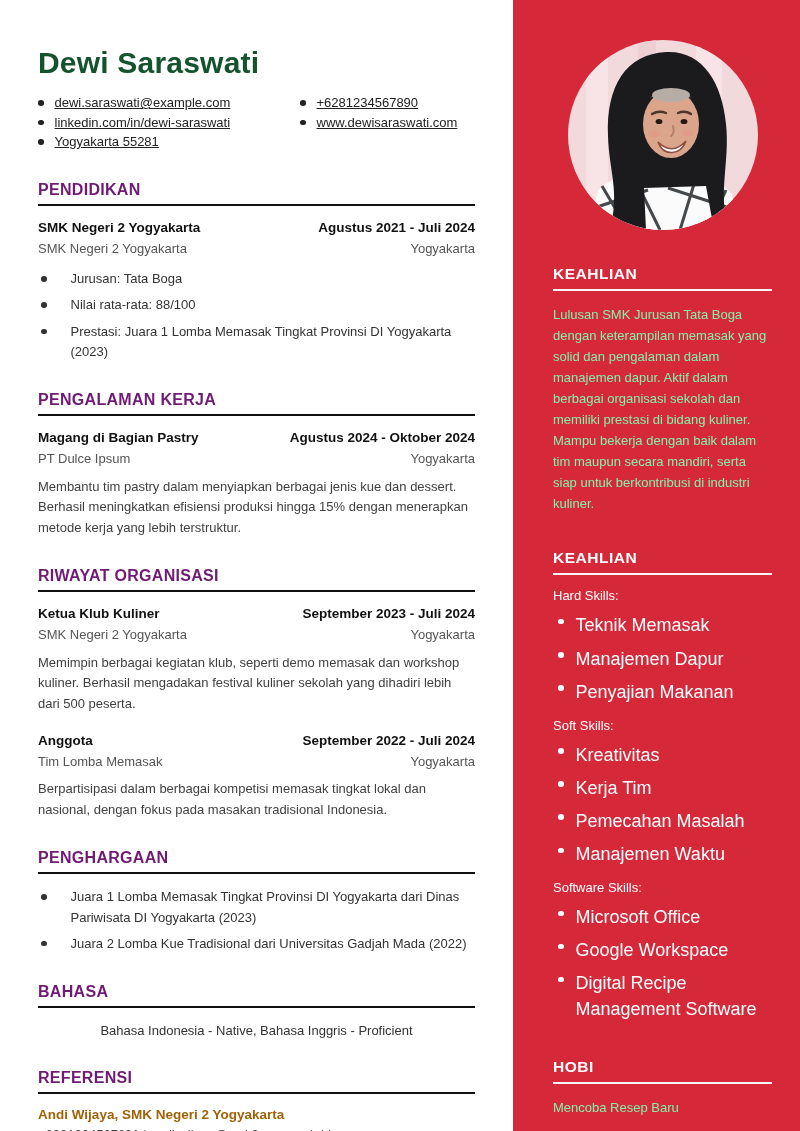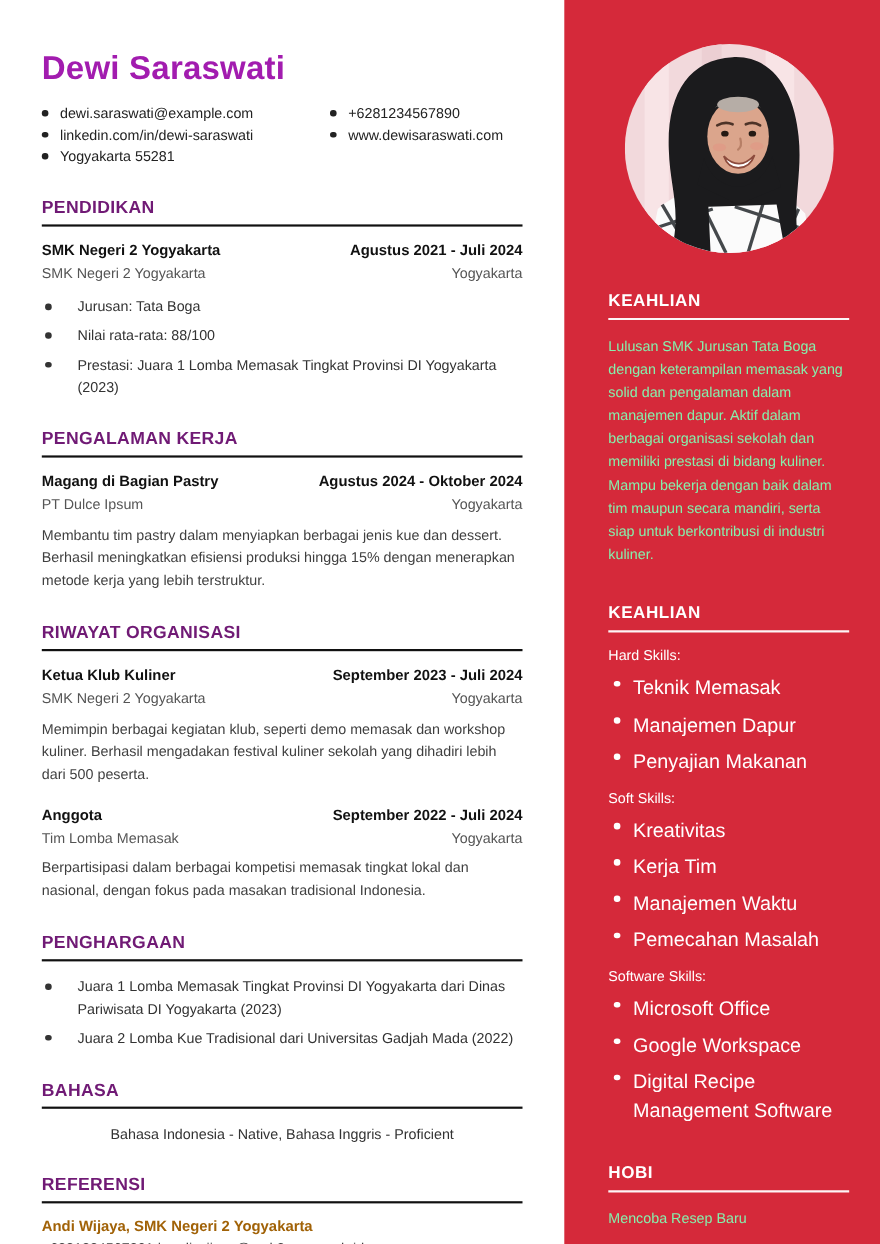--- a/index.html
+++ b/index.html
@@ -17,26 +17,26 @@
   .main {
     position: absolute;
     left: 38px; top: 0;
     width: 437px;
     padding-top: 46px;
     color: #222;
   }
   .name {
     font-size: 30px;
     font-weight: 700;
-    color: #a21caf;
+    color: #14532d;
     letter-spacing: .2px;
     margin: 0 0 13px 0;
   }
   .contacts { display: flex; }
-  .contact-col { display: flex; flex-direction: column; }
+  .contact-col { display: flex; flex-direction: column; text-decoration: underline; }
   .contact-col.c1 { width: 262px; }
   .contact-item {
     display: flex; gap: 11px;
     font-size: 13px; color: #222;
     line-height: 19.5px;
   }
   .dot {
     flex: 0 0 auto;
     width: 5.5px; height: 5.5px;
     border-radius: 50%;
@@ -324,25 +324,25 @@
             <li>
                 <span class="dot"></span>
                 <span>Kreativitas</span>
               </li>
             <li>
                 <span class="dot"></span>
                 <span>Kerja Tim</span>
               </li>
             <li>
                 <span class="dot"></span>
+                <span>Pemecahan Masalah</span>
+              </li>
+            <li>
+                <span class="dot"></span>
                 <span>Manajemen Waktu</span>
-              </li>
-            <li>
-                <span class="dot"></span>
-                <span>Pemecahan Masalah</span>
               </li>
           </ul>
         </div>
 
         <div class="skill-group">
           <div class="skill-group-label">Software Skills:</div>
           <ul class="slist">
             <li>
                 <span class="dot"></span>
                 <span>Microsoft Office</span>

